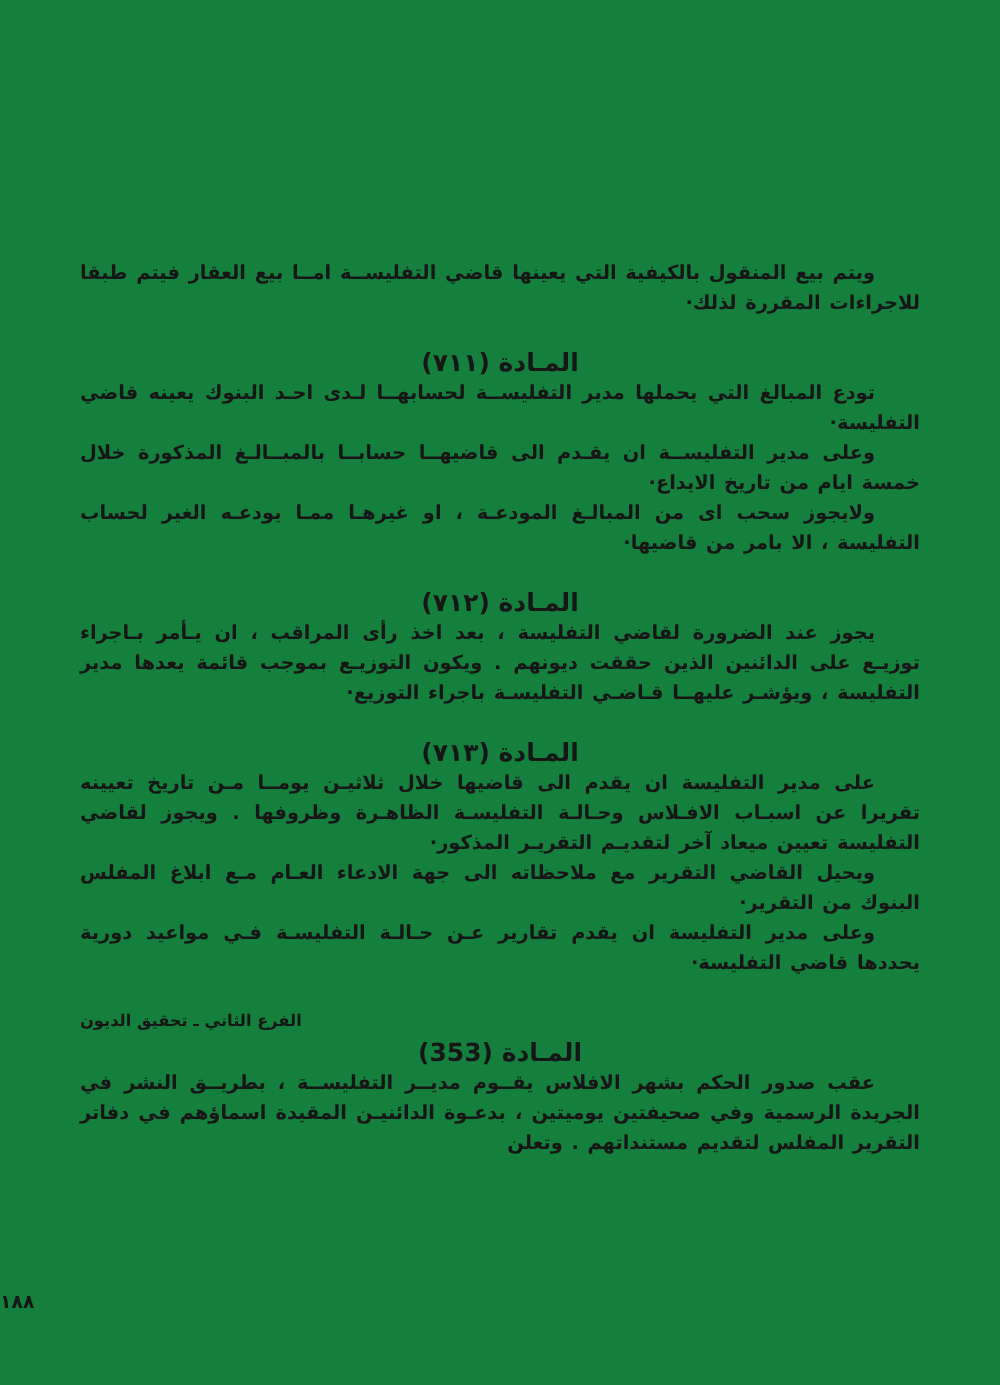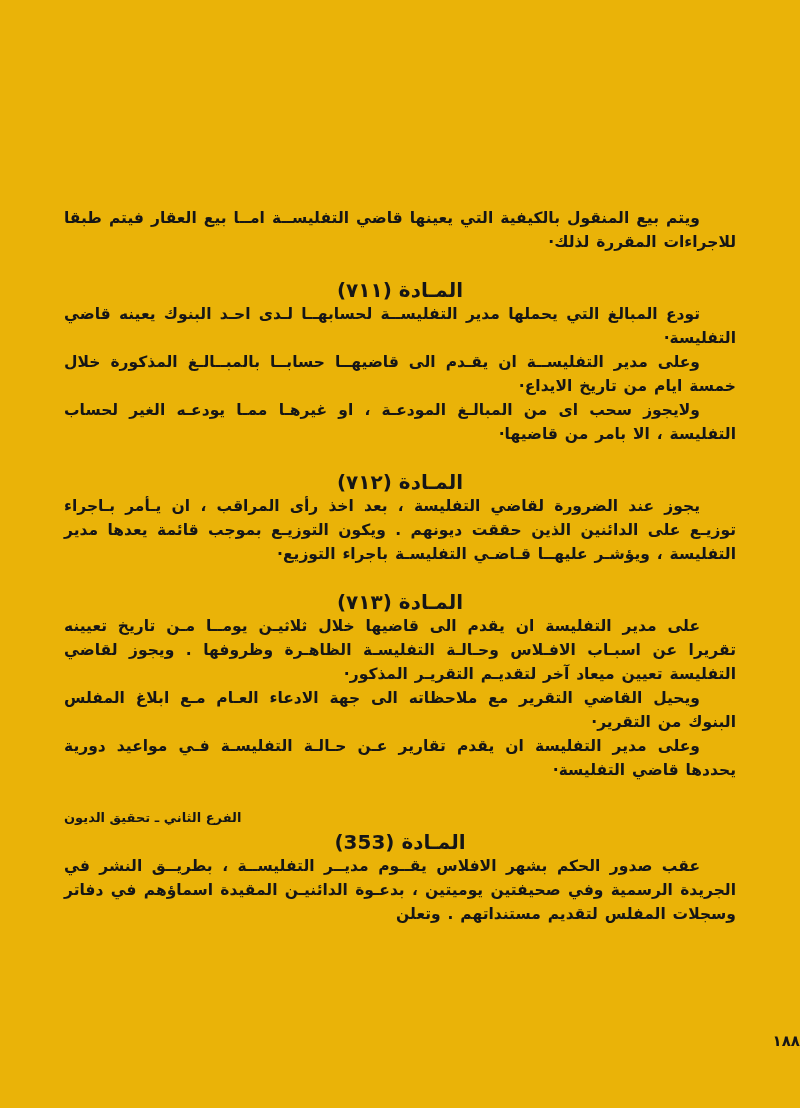--- a/index.html
+++ b/index.html
@@ -10,21 +10,21 @@
     width: 800px;
     height: 1108px;
     background: #ffffff;
     position: relative;
     overflow: hidden;
     font-family: "DejaVu Sans", sans-serif;
   }
   .page {
     position: absolute;
     inset: 0;
-    background: #eab308;
+    background: #15803d;
   }
   .text-block {
     position: absolute;
     top: 206px;
     right: 64px;
     width: 672px;
     direction: rtl;
     text-align: justify;
     text-justify: inter-word;
     color: #161616;
@@ -55,21 +55,21 @@
     line-height: 24px;
     font-weight: 700;
     text-align: left;
     text-indent: 0;
   }
   .page-number {
     position: absolute;
     top: 1030px;
     left: 0;
     width: 100%;
-    text-align: right;
+    text-align: left;
     direction: rtl;
     color: #161616;
     font-family: "DejaVu Sans", sans-serif;
     font-weight: 700;
     font-size: 15px;
     line-height: 22px;
     letter-spacing: 3px;
   }
 </style>
 </head>
@@ -90,19 +90,19 @@
     <p class="para">يجوز عند الضرورة لقاضي التفليسة ، بعد اخذ رأى المراقب ، ان يـأمر بـاجراء توزيـع على الدائنين الذين حققت ديونهم . ويكون التوزيـع بموجب قائمة يعدها مدير التفليسة ، ويؤشـر عليهــا قـاضـي التفليسـة باجراء التوزيع·</p>
 
     <h3 class="article-title">المـادة (٧١٣)</h3>
     <p class="para">على مدير التفليسة ان يقدم الى قاضيها خلال ثلاثيـن يومــا مـن تاريخ تعيينه تقريرا عن اسبـاب الافـلاس وحـالـة التفليسـة الظاهـرة وظروفها . ويجوز لقاضي التفليسة تعيين ميعاد آخر لتقديـم التقريـر المذكور·</p>
     <p class="para">ويحيل القاضي التقرير مع ملاحظاته الى جهة الادعاء العـام مـع ابلاغ المفلس البنوك من التقرير·</p>
     <p class="para">وعلى مدير التفليسة ان يقدم تقارير عـن حـالـة التفليسـة فـي مواعيد دورية يحددها قاضي التفليسة·</p>
 
     <h2 class="section-heading">الفرع الثاني ـ تحقيق الديون</h2>
 
     <h3 class="article-title no-gap">المـادة (353)</h3>
-    <p class="para">عقب صدور الحكم بشهر الافلاس يقــوم مديــر التفليســة ، بطريــق النشر في الجريدة الرسمية وفي صحيفتين يوميتين ، بدعـوة الدائنيـن المقيدة اسماؤهم في دفاتر وسجلات المفلس لتقديم مستنداتهم . وتعلن</p>
+    <p class="para">عقب صدور الحكم بشهر الافلاس يقــوم مديــر التفليســة ، بطريــق النشر في الجريدة الرسمية وفي صحيفتين يوميتين ، بدعـوة الدائنيـن المقيدة اسماؤهم في دفاتر التقرير المفلس لتقديم مستنداتهم . وتعلن</p>
 
   </main>
 
   <footer class="page-number">١٨٨</footer>
 
 </div>
 
 </body></html>

